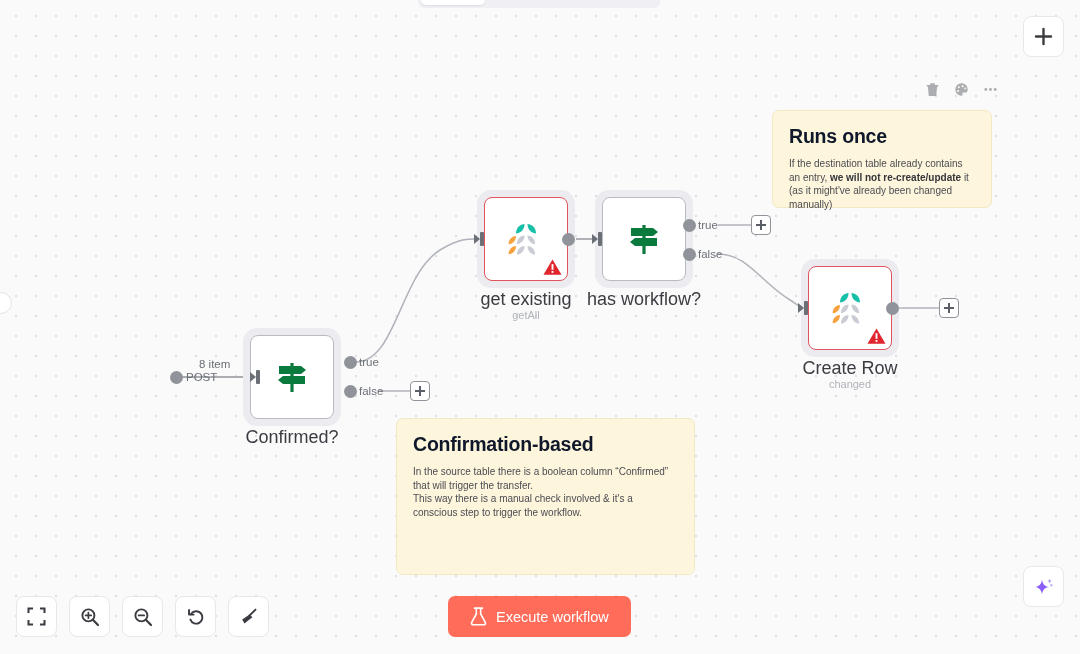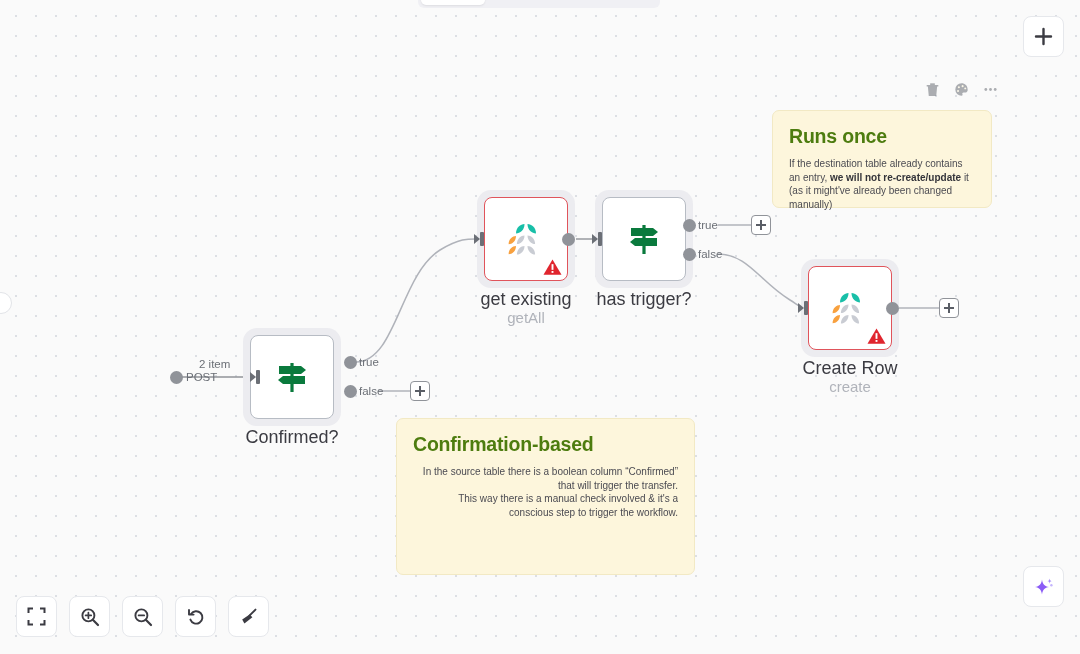--- a/index.html
+++ b/index.html
@@ -96,21 +96,21 @@
     font-size: 18px;
     color: #3b3b42;
     white-space: nowrap;
     text-align: right;
   }
   .node-sublabel {
     position: absolute;
     top: 112px;
     left: 50%;
     transform: translateX(-50%);
-    font-size: 15px;
+    font-size: 11px;
     color: #b0b3ba;
     white-space: nowrap;
   }
 
   .warn-badge {
     position: absolute;
     right: 5px;
     bottom: 4px;
     width: 19px; height: 18px;
   }
@@ -182,21 +182,21 @@
     position: absolute;
     background: #fdf6dc;
     border: 1px solid #f2e9c4;
     border-radius: 7px;
     z-index: 4;
     padding: 14px 16px 16px 16px;
   }
   .sticky h3 {
     font-size: 19.5px;
     font-weight: 700;
-    color: #4d7c0f;
+    color: #0f172a;
     margin-bottom: 9px;
     letter-spacing: -0.2px;
   }
   .sticky p {
     font-size: 10px;
     line-height: 1.36;
     color: #4b4b52;
   }
   .sticky p b { font-weight: 700; color: #34343a; }
 
@@ -305,21 +305,21 @@
 
     <path d="M 718 254 C 748 254 760 282 790 300 C 798 305 800 308 806 308" stroke="#b0b3ba" stroke-width="1.5" fill="none"></path>
 
     <path d="M 378 391 L 412 391" stroke="#b0b3ba" stroke-width="1.4" fill="none"></path>
 
     <path d="M 898 308 L 940 308" stroke="#b0b3ba" stroke-width="1.4" fill="none"></path>
   </svg>
 
   <div class="ep-dot" style="left:170px; top:371px;"></div>
   <div class="ep-label" style="left:186px; top:371px;">POST</div>
-  <div class="edge-count" style="left:199px; top:358px;">2 item</div>
+  <div class="edge-count" style="left:199px; top:358px;">8 item</div>
   <svg class="ep-arrow" style="left:250px; top:369px;" viewBox="0 0 12 16">
     <path d="M0 3 L6 8 L0 13 Z" fill="#6b6f76"></path>
     <rect x="6" y="1" width="4" height="14" rx="1" fill="#6b6f76"></rect>
   </svg>
 
   <div class="node" style="left:250px; top:335px;">
     <div class="node-halo"></div>
     <div class="node-box">
       <svg width="42" height="42" viewBox="0 0 42 42">
         <rect x="19.4" y="7" width="3.2" height="29" fill="#0a7a3d"></rect>
@@ -365,21 +365,21 @@
 
   <div class="node" style="left:602px; top:197px;">
     <div class="node-halo"></div>
     <div class="node-box">
       <svg width="42" height="42" viewBox="0 0 42 42">
         <rect x="19.4" y="7" width="3.2" height="29" fill="#0a7a3d"></rect>
         <path d="M8 10 h22 l5 4 l-5 4 H8 Z" fill="#0a7a3d"></path>
         <path d="M34 20 h-22 l-5 4 l5 4 h22 Z" fill="#0a7a3d"></path>
       </svg>
     </div>
-    <div class="node-label">has trigger?</div>
+    <div class="node-label">has workflow?</div>
   </div>
   <svg class="ep-arrow" style="left:592px; top:231px;" viewBox="0 0 12 16">
     <path d="M0 3 L6 8 L0 13 Z" fill="#6b6f76"></path>
     <rect x="6" y="1" width="4" height="14" rx="1" fill="#6b6f76"></rect>
   </svg>
   <div class="ep-dot" style="left:683px; top:219px;"></div>
   <div class="ep-label" style="left:698px; top:219px;">true</div>
   <div class="ep-dot" style="left:683px; top:248px;"></div>
   <div class="ep-label" style="left:698px; top:248px;">false</div>
   <div class="plus-stub" style="left:751px; top:215px;"></div>
@@ -397,21 +397,21 @@
         <path d="M20.5 28 c0 5.4-4 8.6-7.6 8.6 0-5.4 4-8.6 7.6-8.6 Z" fill="#c9ccd3"></path>
         <path d="M23.5 28 c0 5.4 4 8.6 7.6 8.6 0-5.4-4-8.6-7.6-8.6 Z" fill="#c9ccd3"></path>
       </svg>
       <svg class="warn-badge" viewBox="0 0 20 18">
         <path d="M10 1 L19.5 17.2 H0.5 Z" fill="#e0252e"></path>
         <rect x="9" y="6" width="2" height="6" fill="#fff"></rect>
         <rect x="9" y="13.2" width="2" height="2" fill="#fff"></rect>
       </svg>
     </div>
     <div class="node-label">Create Row</div>
-    <div class="node-sublabel">create</div>
+    <div class="node-sublabel">changed</div>
   </div>
   <svg class="ep-arrow" style="left:798px; top:300px;" viewBox="0 0 12 16">
     <path d="M0 3 L6 8 L0 13 Z" fill="#6b6f76"></path>
     <rect x="6" y="1" width="4" height="14" rx="1" fill="#6b6f76"></rect>
   </svg>
   <div class="ep-dot" style="left:886px; top:302px;"></div>
   <div class="plus-stub" style="left:939px; top:298px;"></div>
 
   <div class="sticky-tools" style="left:925px; top:82px;">
     <svg class="tool" viewBox="0 0 16 16">
@@ -432,21 +432,21 @@
       <circle cx="13" cy="8" r="1.5" fill="#6b6f76"></circle>
     </svg>
   </div>
   <div class="sticky" style="left:772px; top:110px; width:220px; height:98px;">
     <h3>Runs once</h3>
     <p><span>If the destination table already contains an entry, </span><b>we will not re-create/update</b><span> it (as it might've already been changed manually)</span></p>
   </div>
 
   <div class="sticky" style="left:396px; top:418px; width:299px; height:157px;">
     <h3>Confirmation-based</h3>
-    <p style="white-space:pre-line;text-align:right;">In the source table there is a boolean column “Confirmed” that will trigger the transfer.
+    <p style="white-space:pre-line;">In the source table there is a boolean column “Confirmed” that will trigger the transfer.
 This way there is a manual check involved &amp; it's a conscious step to trigger the workflow.</p>
   </div>
 
   <div id="zoom-toolbar">
     <div class="tool-btn">
       <svg width="19" height="19" viewBox="0 0 19 19">
         <path d="M1.5 6 V1.5 H6" stroke="#3b3b42" stroke-width="2" fill="none"></path>
         <path d="M13 1.5 H17.5 V6" stroke="#3b3b42" stroke-width="2" fill="none"></path>
         <path d="M17.5 13 V17.5 H13" stroke="#3b3b42" stroke-width="2" fill="none"></path>
         <path d="M6 17.5 H1.5 V13" stroke="#3b3b42" stroke-width="2" fill="none"></path>
@@ -473,20 +473,27 @@
       </svg>
     </div>
     <div class="tool-btn">
       <svg width="20" height="20" viewBox="0 0 20 20">
         <path d="M16.5 2.6 L10.4 8.7" stroke="#3b3b42" stroke-width="1.9" stroke-linecap="round"></path>
         <path d="M10.6 7.4 L13.4 10.2 L5.4 16.6 L3.2 12.6 Z" fill="#3b3b42"></path>
       </svg>
     </div>
   </div>
 
+  <button id="execute-btn">
+    <svg width="17" height="19" viewBox="0 0 17 19">
+      <path d="M6.3 1.2 V7 L1.7 15.4 A1.6 1.6 0 0 0 3.1 17.8 H13.9 A1.6 1.6 0 0 0 15.3 15.4 L10.7 7 V1.2" stroke="#fff" stroke-width="1.6" fill="none" stroke-linejoin="round"></path>
+      <path d="M4.6 1.2 H12.4" stroke="#fff" stroke-width="1.7" stroke-linecap="round"></path>
+    </svg>
+    <span>Execute workflow</span>
+  </button>
 
   <div id="add-node-btn">
     <svg width="19" height="19" viewBox="0 0 19 19">
       <path d="M9.5 2 V17 M2 9.5 H17" stroke="#3b3b42" stroke-width="2.4" stroke-linecap="round"></path>
     </svg>
   </div>
 
   <div id="ai-assistant-btn">
     <svg width="22" height="22" viewBox="0 0 22 22">
       <path d="M9 3.5 C9.6 8.2 11.6 10.2 16 11 C11.6 11.8 9.6 13.8 9 18.5 C8.4 13.8 6.4 11.8 2 11 C6.4 10.2 8.4 8.2 9 3.5 Z" fill="#8b5cf6"></path>

